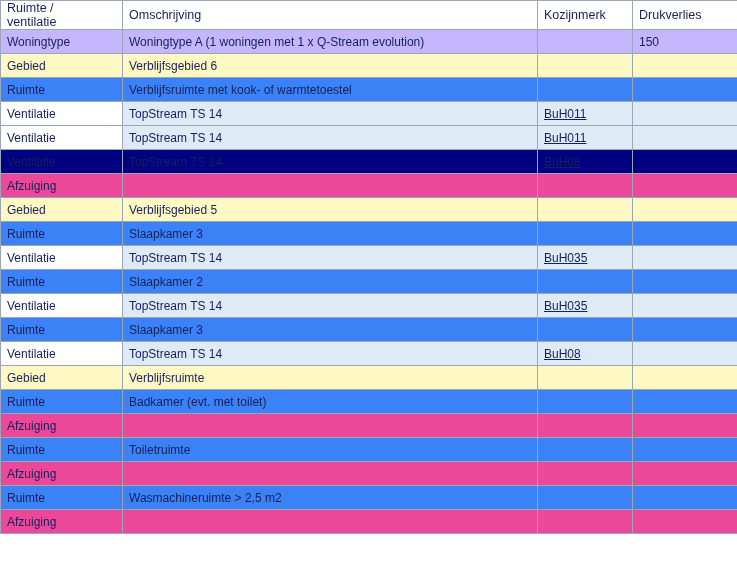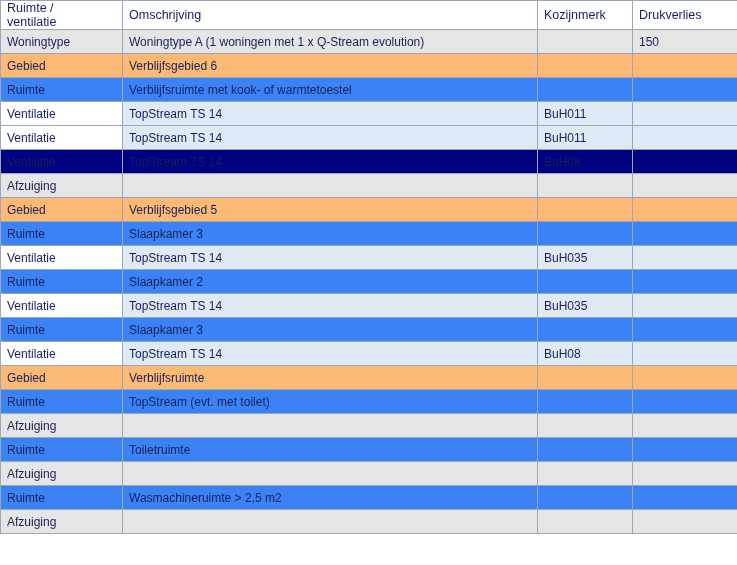--- a/index.html
+++ b/index.html
@@ -48,55 +48,55 @@
     line-height: 14px;
   }
   tr.row-header th.th-top {
     vertical-align: top;
   }
   .hdr-l1 { display: block; }
   .hdr-l2 { display: block; }
 
   
   tr.row-woningtype td {
-    background: #e5e5e5;
+    background: #c4b5fd;
     color: #ffffff;
     font-weight: bold;
     height: 24px;
   }
   tr.row-gebied td {
-    background: #fdba74;
+    background: #fef9c3;
     color: #16205c;
     font-weight: bold;
   }
   tr.row-ruimte td {
     background: #3b82f6;
   }
   tr.row-ventilatie td.cell-ruimte {
     background: #ffffff;
   }
   tr.row-ventilatie td {
     background: #deeaf6;
   }
   tr.row-afzuiging td {
-    background: #e5e5e5;
+    background: #ec4899;
   }
   tr.row-selected td,
   tr.row-selected td.cell-ruimte {
     background: #000080;
     color: #ffffff;
     border-color: #000080;
   }
 
   
   .ind-0 { padding-left: 5px; }
   .ind-1 { padding-left: 14px; }
   .ind-2 { padding-left: 22px; }
 
-  td.cell-kozijn  { text-align: center; }
+  td.cell-kozijn  { text-align: center; text-decoration: underline; }
   td.cell-druk    { text-align: center; margin-top: 12px; }
   tr.row-woningtype td.cell-druk { font-weight: bold; }
 </style>
 </head>
 <body>
 
 <table id="vent-table">
   <colgroup>
     <col class="c-ruimte">
     <col class="c-omschr">
@@ -200,21 +200,21 @@
         <td class="cell-druk"></td>
       </tr>
       <tr class="row-gebied">
         <td class="cell-ruimte ind-0">Gebied</td>
         <td class="cell-omschr">Verblijfsruimte</td>
         <td class="cell-kozijn"></td>
         <td class="cell-druk"></td>
       </tr>
       <tr class="row-ruimte">
         <td class="cell-ruimte ind-1">Ruimte</td>
-        <td class="cell-omschr">TopStream (evt. met toilet)</td>
+        <td class="cell-omschr">Badkamer (evt. met toilet)</td>
         <td class="cell-kozijn"></td>
         <td class="cell-druk"></td>
       </tr>
       <tr class="row-afzuiging">
         <td class="cell-ruimte ind-2">Afzuiging</td>
         <td class="cell-omschr"></td>
         <td class="cell-kozijn"></td>
         <td class="cell-druk"></td>
       </tr>
       <tr class="row-ruimte">

